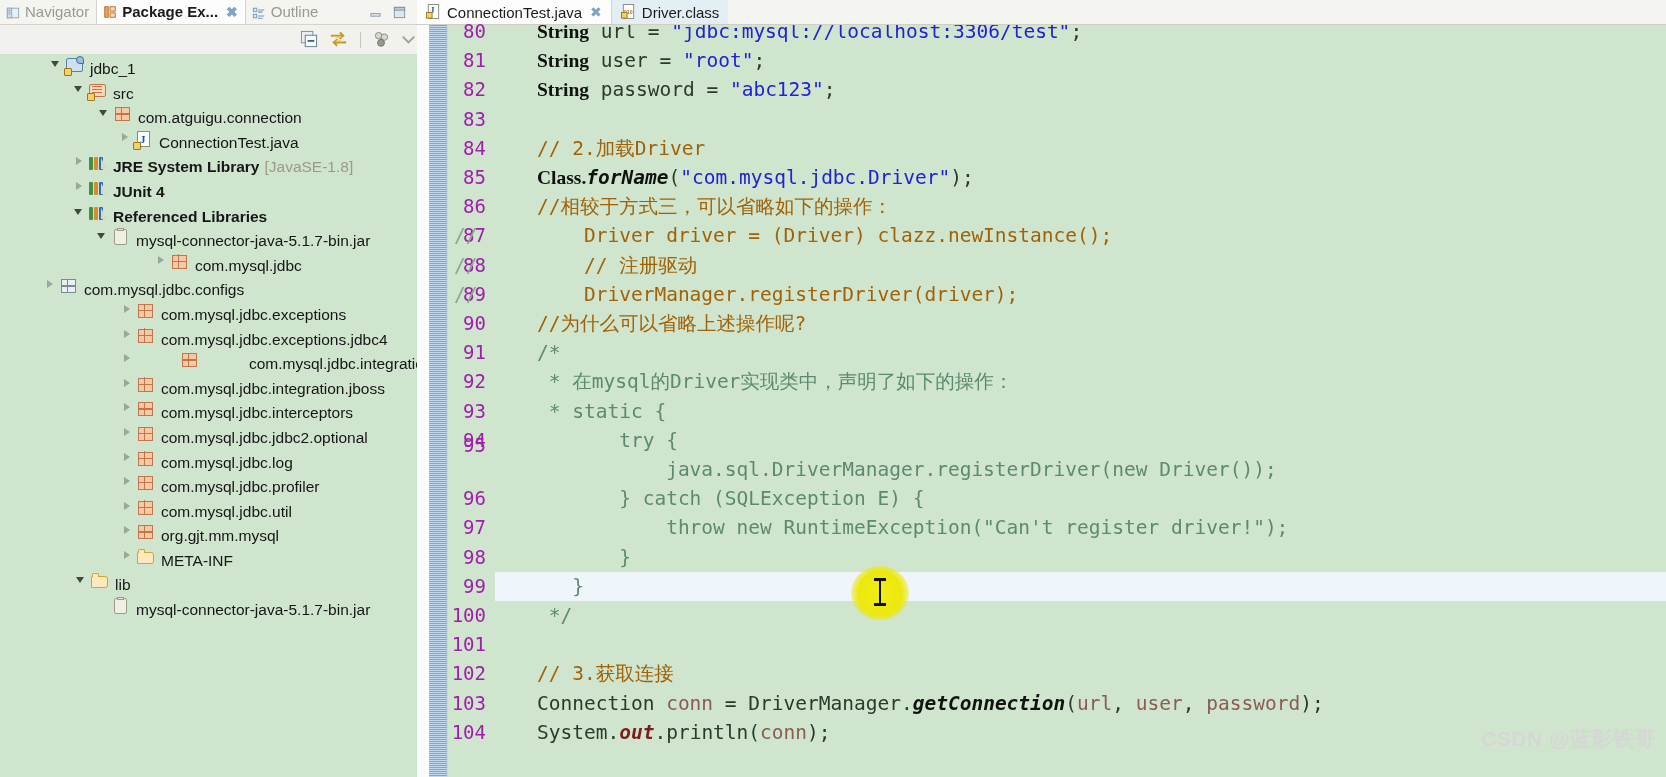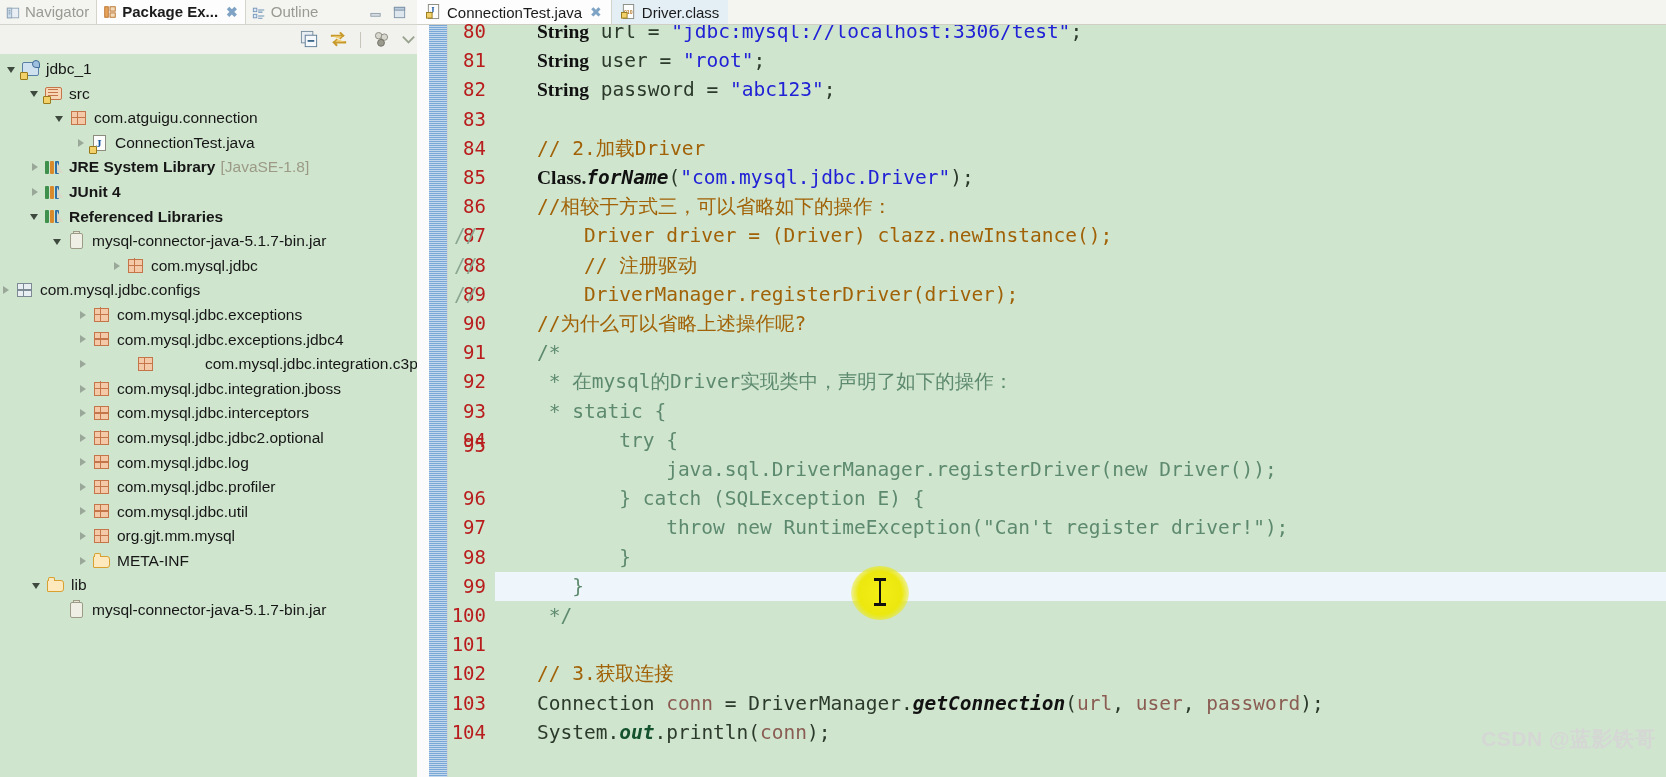--- a/index.html
+++ b/index.html
@@ -48,22 +48,22 @@
   .tb-sep{width:1px;height:16px;background:#c6c6bd;margin:0 2px;}
 
   .tree{
     position:absolute;left:0;top:54px;width:417px;height:723px;
     background:#cfe5ce;
     font-size:15.5px;color:#1c1c1c;
     padding-top:3px;
     overflow:hidden;
   }
   .trow{
-    display:flex;align-items:center;height:24.6px;
-    white-space:nowrap;line-height:24.6px;
+    display:flex;height:24.6px;
+    white-space:nowrap;line-height:24.6px;margin-left:44px;
   }
   .arrow{
     width:13px;height:13px;flex:0 0 13px;margin-right:2px;
     position:relative;
   }
   .arrow.closed::before{
     content:"";position:absolute;left:3px;top:2px;
     border-left:6px solid transparent;
     border-top:4.5px solid transparent;
     border-bottom:4.5px solid transparent;
@@ -116,41 +116,41 @@
     position:absolute;left:31px;top:25px;width:47px;height:752px;
     background:#cfe5ce;
   }
   .code-area{
     position:absolute;left:78px;top:25px;width:1171px;height:752px;
     background:#cfe5ce;overflow:hidden;
   }
   .ln{
     position:absolute;right:9px;
     font-family:"DejaVu Sans Mono", monospace;
-    font-size:19px;color:#b91c1c;
+    font-size:19px;color:#a21caf;
     text-align:right;height:29.2px;line-height:29.2px;
   }
   .cl{
     position:absolute;left:0;width:1171px;height:29.2px;line-height:29.2px;
     font-family:"DejaVu Sans Mono", monospace;
     font-size:19.5px;white-space:pre;
     color:#2c3a2c;
   }
   .hlrow{position:absolute;left:0;width:1249px;height:29.2px;background:#eef5fb;}
   .cmt-col{
     position:absolute;left:31px;width:47px;height:29.2px;line-height:29.2px;
     font-family:"DejaVu Sans Mono", monospace;font-size:19.5px;
     color:#8aa690;text-align:left;padding-left:6px;box-sizing:border-box;
   }
   .kw{color:#111;font-weight:bold;font-family:Liberation Serif, serif;}
   .str{color:#2121d6;}
   .cm{color:#a16207;}
   .bcm{color:#5d8a6e;}
   .mth{font-style:italic;font-weight:bold;color:#111;}
-  .fld{font-style:italic;font-weight:bold;color:#14532d;}
+  .fld{font-style:italic;font-weight:bold;color:#7f1d1d;}
   .lv{color:#8a5c52;}
   .pl{color:#2c3a2c;}
 
   
   .cursor-blob{
     position:absolute;width:58px;height:54px;border-radius:50%;
     background:radial-gradient(circle at 50% 50%, #f3ee14 0%, #ece80f 55%, rgba(236,232,15,.25) 78%, rgba(236,232,15,0) 100%);
   }
   .ibeam{
     position:absolute;width:12px;height:28px;

